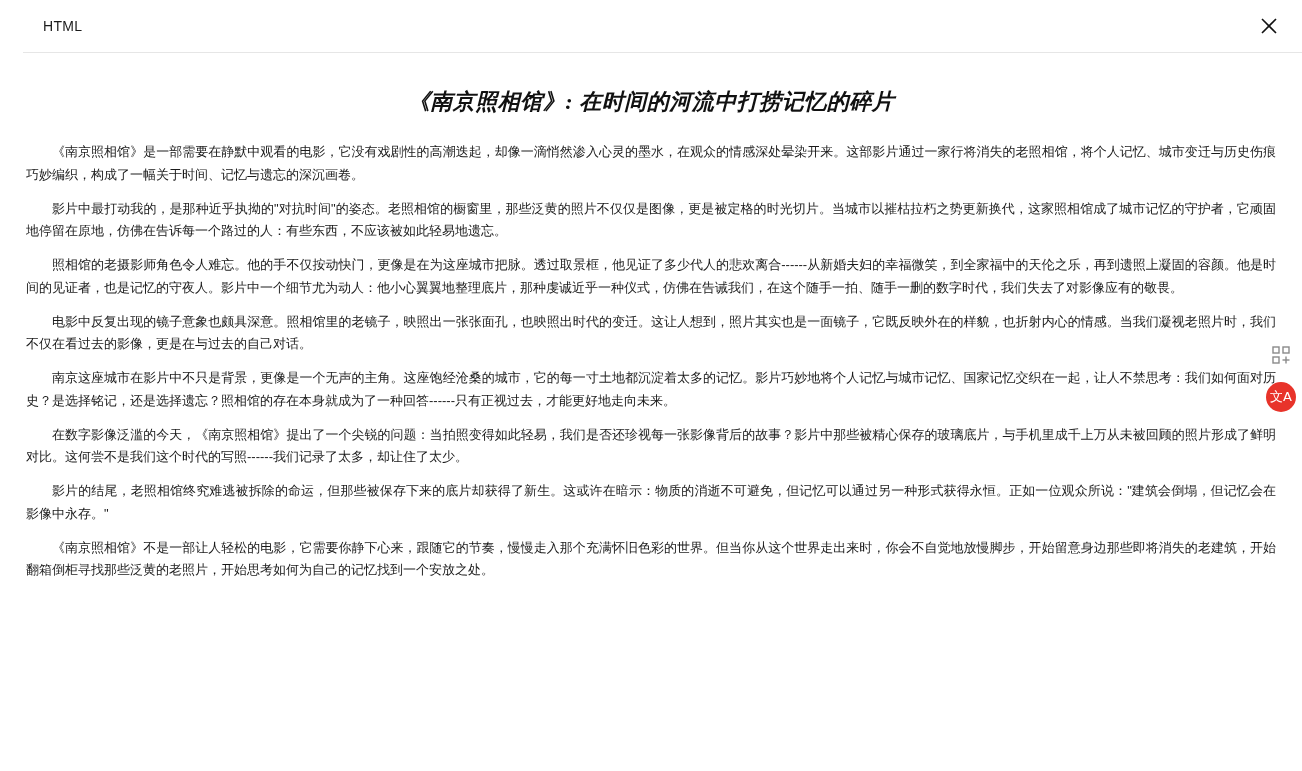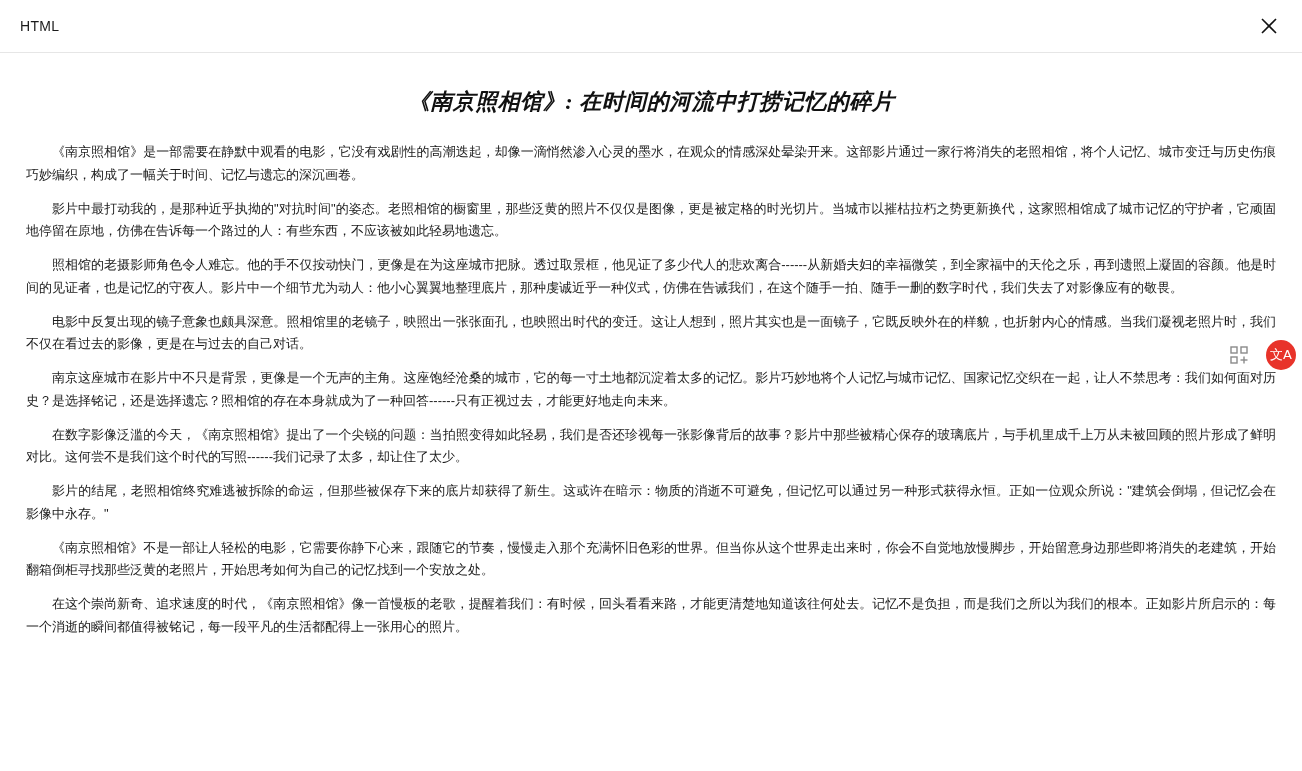--- a/index.html
+++ b/index.html
@@ -16,20 +16,21 @@
   }
   .titlebar {
     height: 53px;
     border-bottom: 1px solid #e6e6e6;
     display: flex;
     align-items: center;
     justify-content: space-between;
     padding: 0 18px 0 20px;
     box-sizing: border-box;
     background: #ffffff;
+    margin-left: 23px;
   }
   .titlebar-label {
     font-size: 14px;
     color: #1b1b1b;
     letter-spacing: .3px;
     font-weight: 400;
   }
   .close-btn {
     width: 30px;
     height: 30px;
@@ -64,21 +65,21 @@
     text-align: justify;
     font-family: "Liberation Sans", "DejaVu Sans", sans-serif;
   }
 
   
   .side-widgets {
     position: absolute;
     right: 6px;
     top: 340px;
     display: flex;
-    flex-direction: row;
+    flex-direction: column;
     align-items: flex-start;
     gap: 12px;
   }
   .widget {
     width: 30px;
     height: 30px;
     display: flex;
     align-items: center;
     justify-content: center;
     border-radius: 6px;
@@ -115,21 +116,20 @@
 <div class="doc">
   <h1 class="doc-title">《南京照相馆》: 在时间的河流中打捞记忆的碎片</h1>
   <p class="para">《南京照相馆》是一部需要在静默中观看的电影，它没有戏剧性的高潮迭起，却像一滴悄然渗入心灵的墨水，在观众的情感深处晕染开来。这部影片通过一家行将消失的老照相馆，将个人记忆、城市变迁与历史伤痕巧妙编织，构成了一幅关于时间、记忆与遗忘的深沉画卷。</p>
   <p class="para">影片中最打动我的，是那种近乎执拗的"对抗时间"的姿态。老照相馆的橱窗里，那些泛黄的照片不仅仅是图像，更是被定格的时光切片。当城市以摧枯拉朽之势更新换代，这家照相馆成了城市记忆的守护者，它顽固地停留在原地，仿佛在告诉每一个路过的人：有些东西，不应该被如此轻易地遗忘。</p>
   <p class="para">照相馆的老摄影师角色令人难忘。他的手不仅按动快门，更像是在为这座城市把脉。透过取景框，他见证了多少代人的悲欢离合------从新婚夫妇的幸福微笑，到全家福中的天伦之乐，再到遗照上凝固的容颜。他是时间的见证者，也是记忆的守夜人。影片中一个细节尤为动人：他小心翼翼地整理底片，那种虔诚近乎一种仪式，仿佛在告诫我们，在这个随手一拍、随手一删的数字时代，我们失去了对影像应有的敬畏。</p>
   <p class="para">电影中反复出现的镜子意象也颇具深意。照相馆里的老镜子，映照出一张张面孔，也映照出时代的变迁。这让人想到，照片其实也是一面镜子，它既反映外在的样貌，也折射内心的情感。当我们凝视老照片时，我们不仅在看过去的影像，更是在与过去的自己对话。</p>
   <p class="para">南京这座城市在影片中不只是背景，更像是一个无声的主角。这座饱经沧桑的城市，它的每一寸土地都沉淀着太多的记忆。影片巧妙地将个人记忆与城市记忆、国家记忆交织在一起，让人不禁思考：我们如何面对历史？是选择铭记，还是选择遗忘？照相馆的存在本身就成为了一种回答------只有正视过去，才能更好地走向未来。</p>
   <p class="para">在数字影像泛滥的今天，《南京照相馆》提出了一个尖锐的问题：当拍照变得如此轻易，我们是否还珍视每一张影像背后的故事？影片中那些被精心保存的玻璃底片，与手机里成千上万从未被回顾的照片形成了鲜明对比。这何尝不是我们这个时代的写照------我们记录了太多，却让住了太少。</p>
   <p class="para">影片的结尾，老照相馆终究难逃被拆除的命运，但那些被保存下来的底片却获得了新生。这或许在暗示：物质的消逝不可避免，但记忆可以通过另一种形式获得永恒。正如一位观众所说："建筑会倒塌，但记忆会在影像中永存。"</p>
   <p class="para">《南京照相馆》不是一部让人轻松的电影，它需要你静下心来，跟随它的节奏，慢慢走入那个充满怀旧色彩的世界。但当你从这个世界走出来时，你会不自觉地放慢脚步，开始留意身边那些即将消失的老建筑，开始翻箱倒柜寻找那些泛黄的老照片，开始思考如何为自己的记忆找到一个安放之处。</p>
-  <p class="para">在这个崇尚新奇、追求速度的时代，《南京照相馆》像一首慢板的老歌，提醒着我们：有时候，回头看看来路，才能更清楚地知道该往何处去。记忆不是负担，而是我们之所以为我们的根本。正如影片所启示的：每一个消逝的瞬间都值得被铭记，每一段平凡的生活都配得上一张用心的照片。</p>
 </div>
 
 <div class="side-widgets">
   <div class="widget widget-grid">
     <svg width="20" height="20" viewBox="0 0 20 20" aria-hidden="true">
       <rect x="2" y="2" width="6" height="6" fill="none" stroke="currentColor" stroke-width="1.4"></rect>
       <rect x="2" y="12" width="6" height="6" fill="none" stroke="currentColor" stroke-width="1.4"></rect>
       <rect x="12" y="2" width="6" height="6" fill="none" stroke="currentColor" stroke-width="1.4"></rect>
       <line x1="15" y1="11.5" x2="15" y2="18.5" stroke="currentColor" stroke-width="1.4"></line>
       <line x1="11.5" y1="15" x2="18.5" y2="15" stroke="currentColor" stroke-width="1.4"></line>

